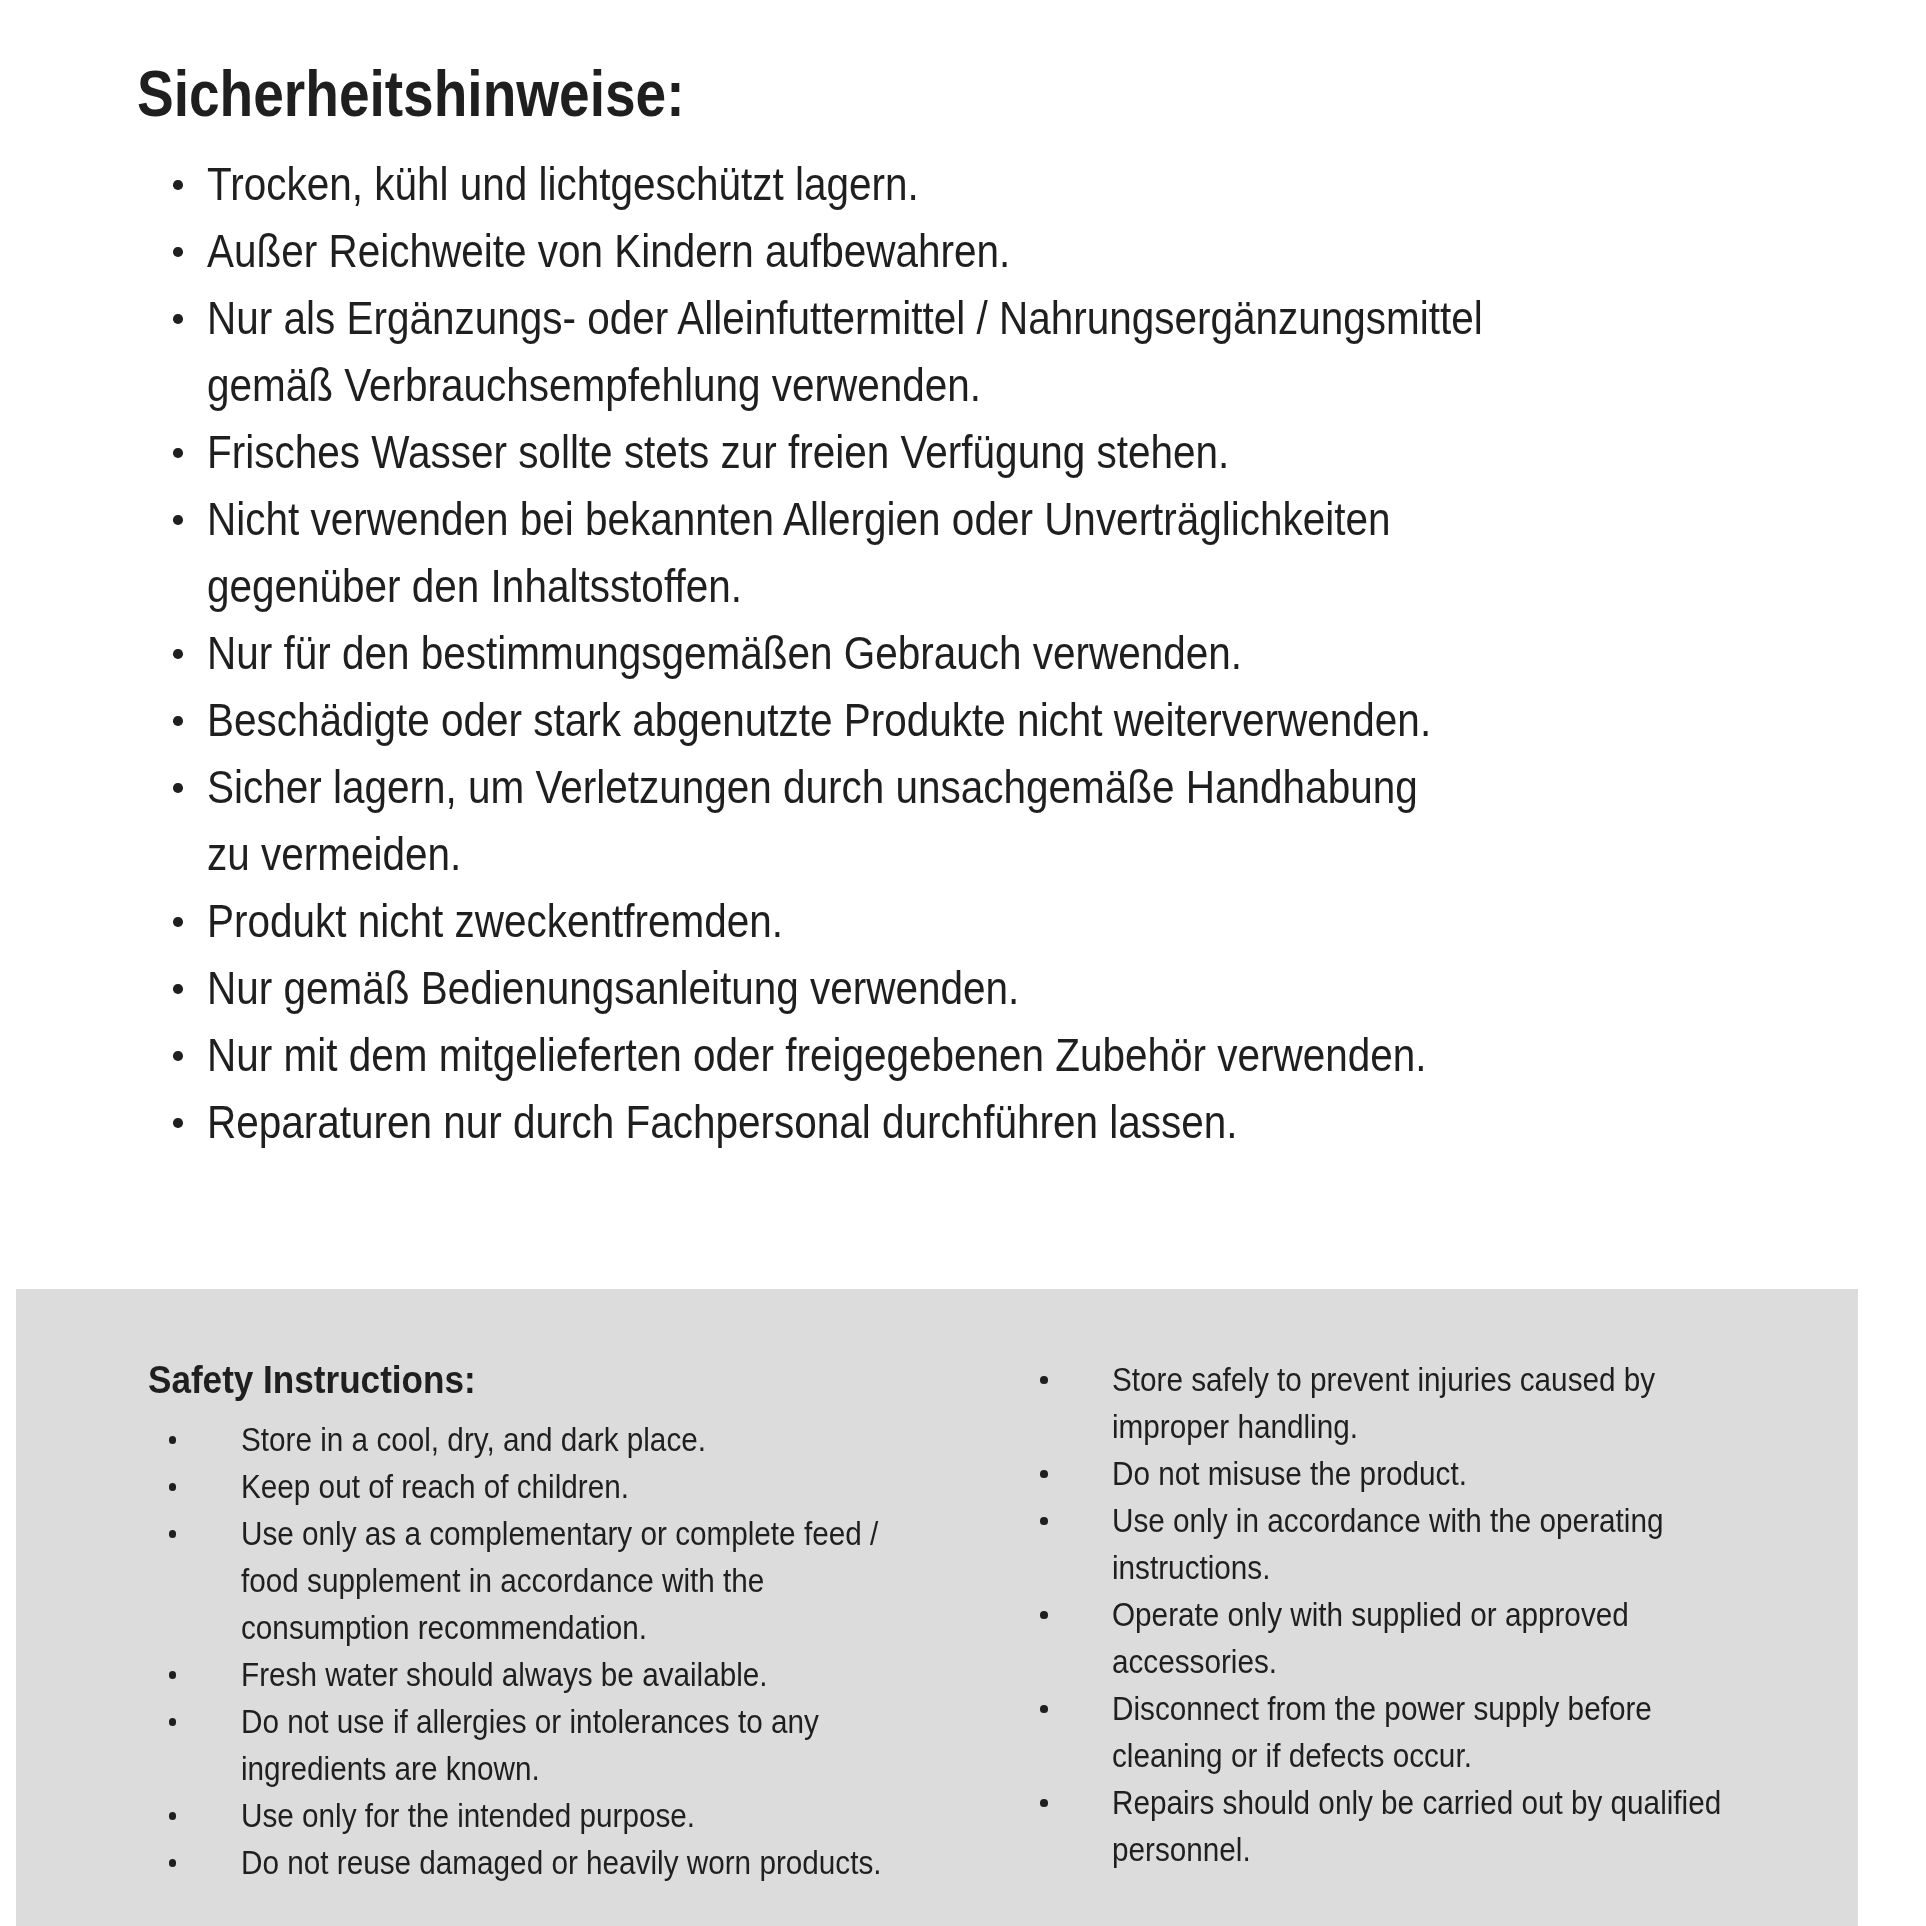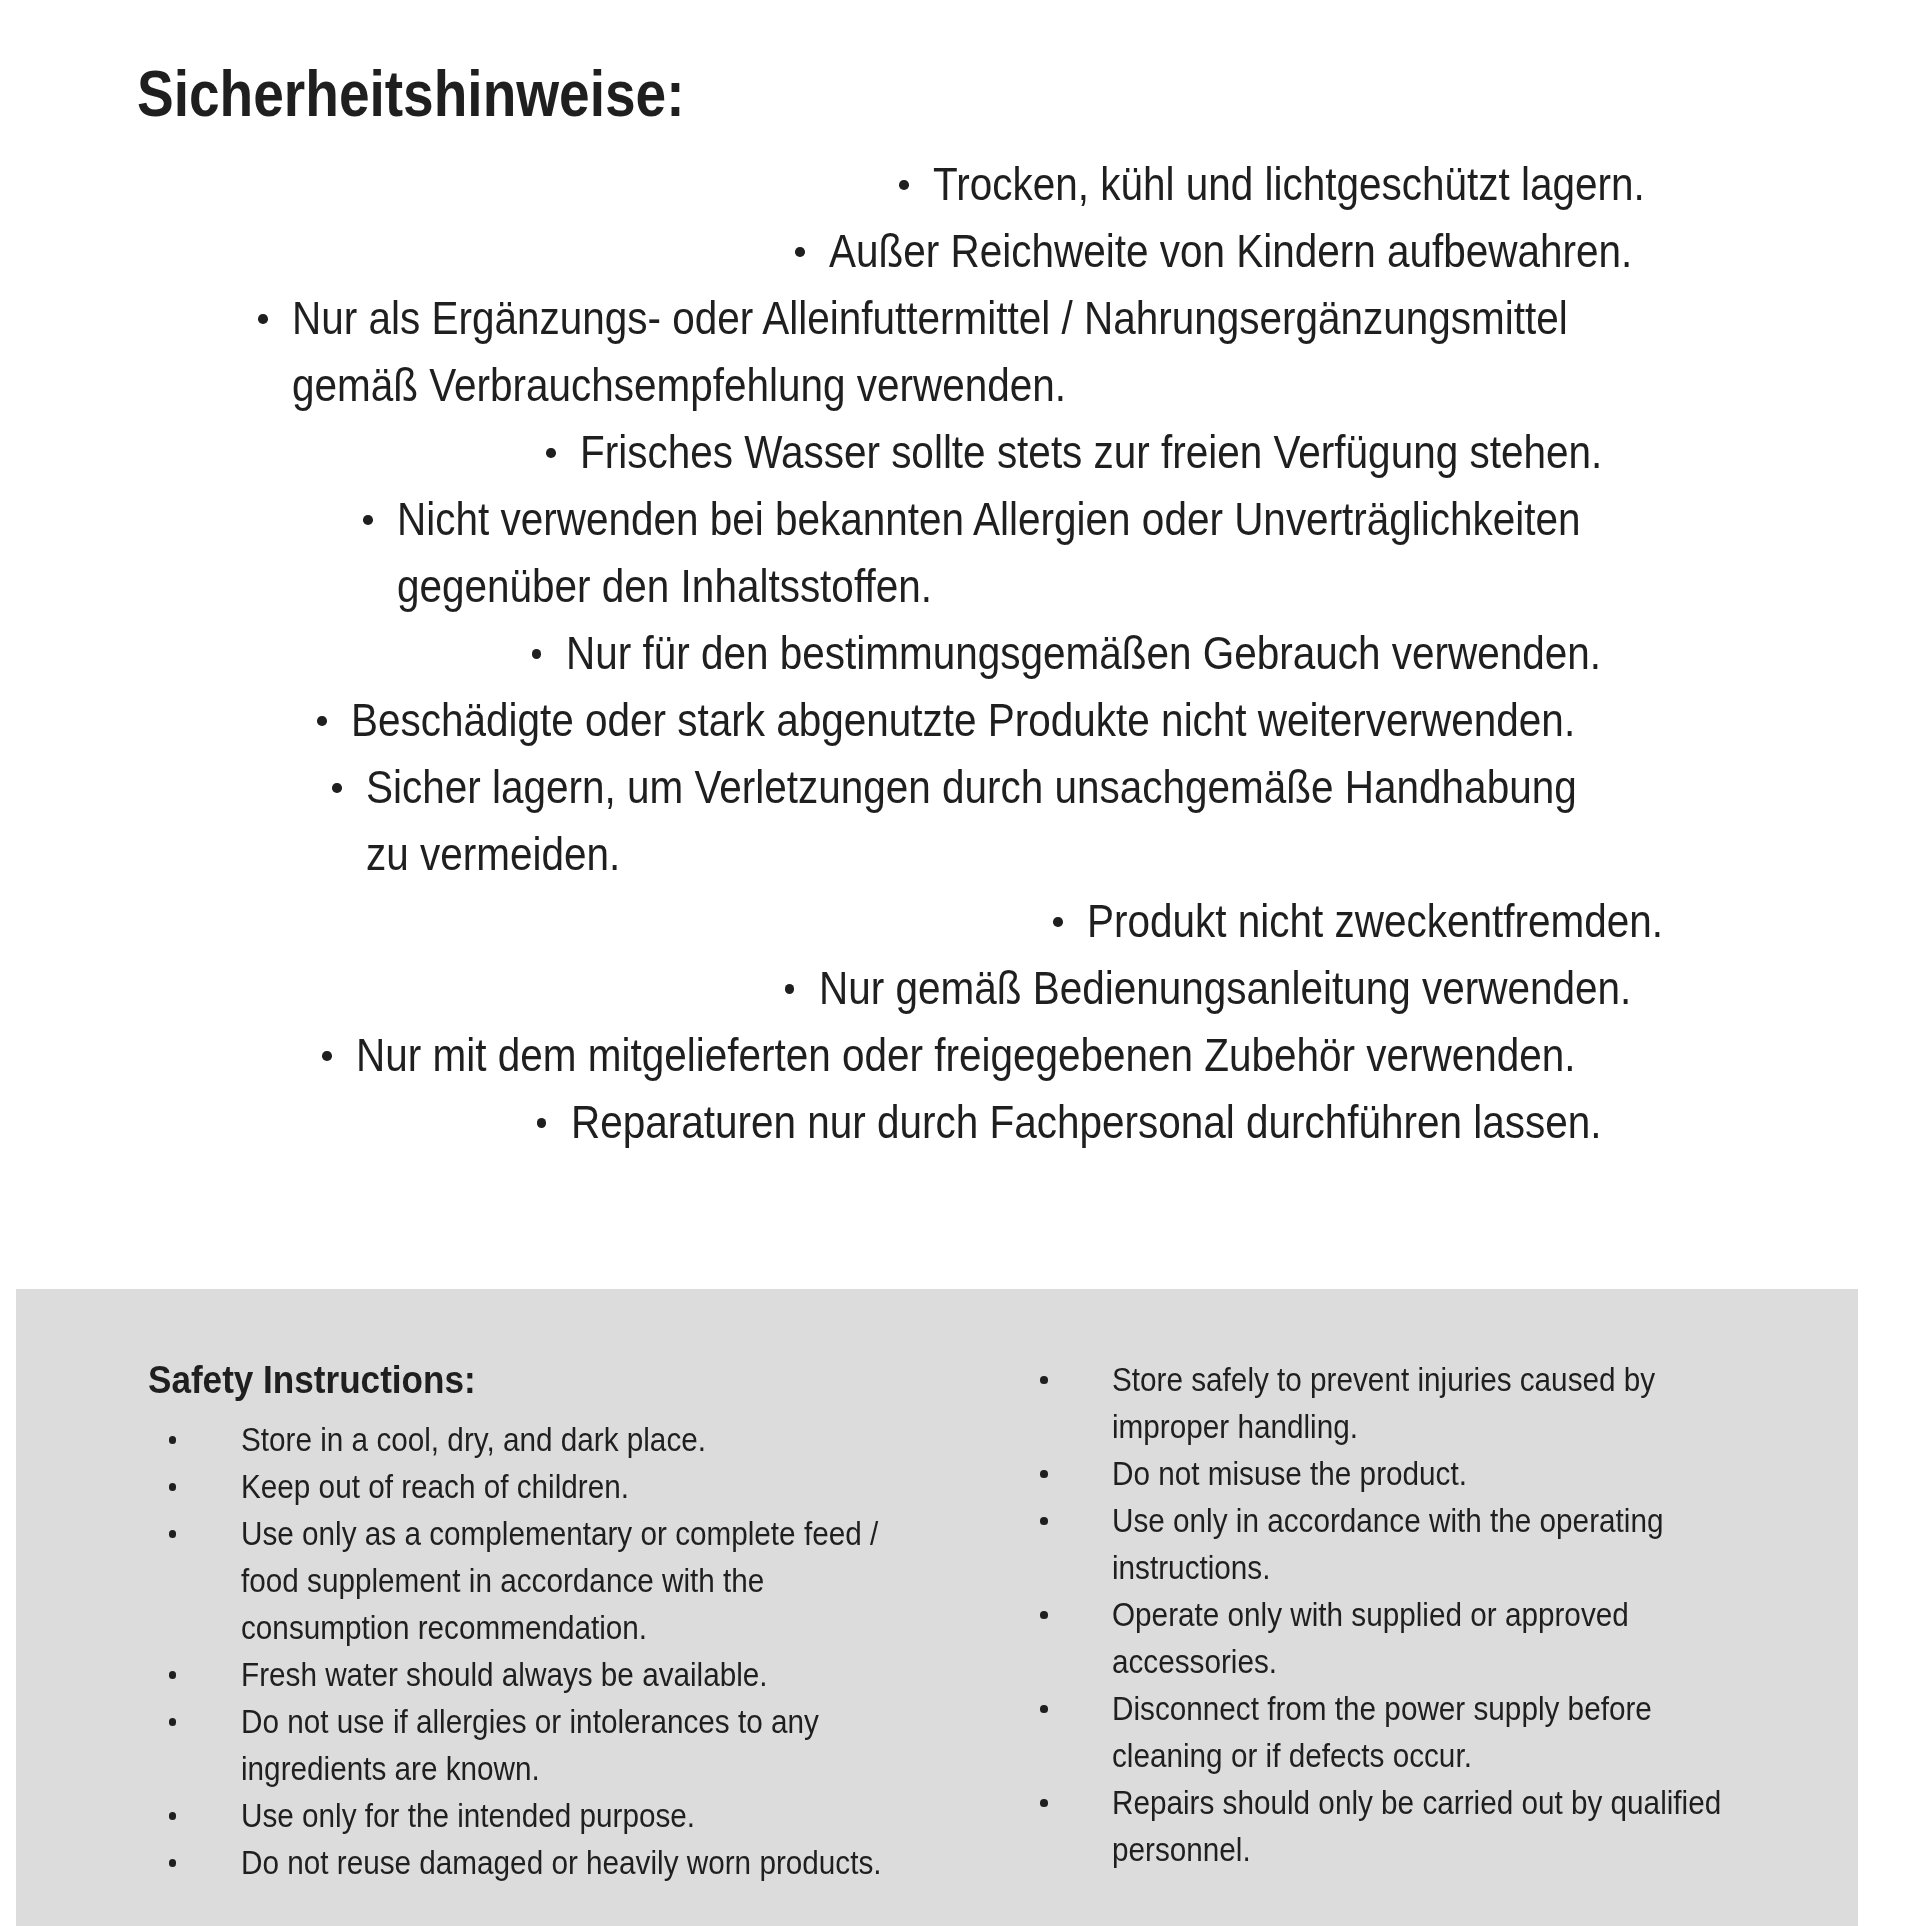--- a/index.html
+++ b/index.html
@@ -36,21 +36,20 @@
     padding: 0;
   }
   .de-section ul.bullets {
     padding-left: 36px; 
   }
   .de-section li {
     display: flex;
     flex-wrap: nowrap;
     font-size: 46px;
     line-height: 67px;
-    justify-content: flex-end;
   }
   .de-section .dot {
     flex: 0 0 34px;
     width: 34px;
   }
   .de-section .dot::before {
     content: "";
     display: block;
     width: 9.6px;
     height: 9.6px;

